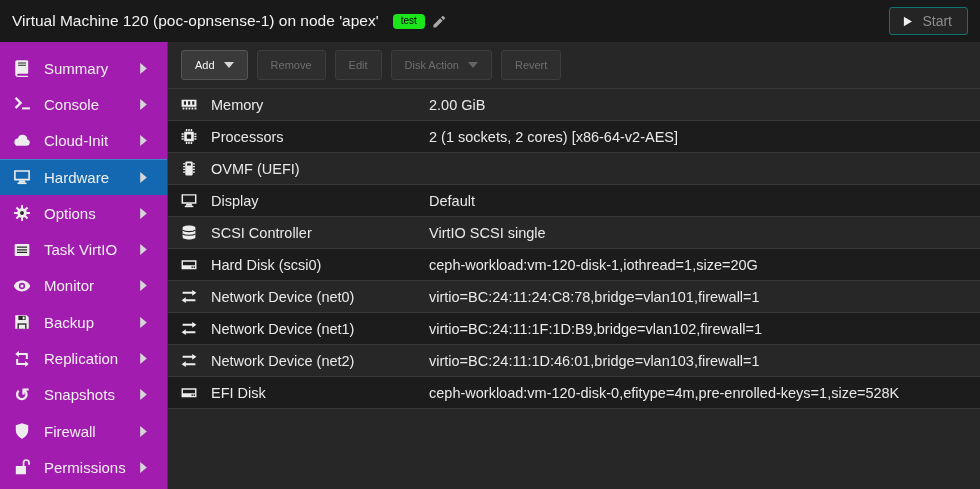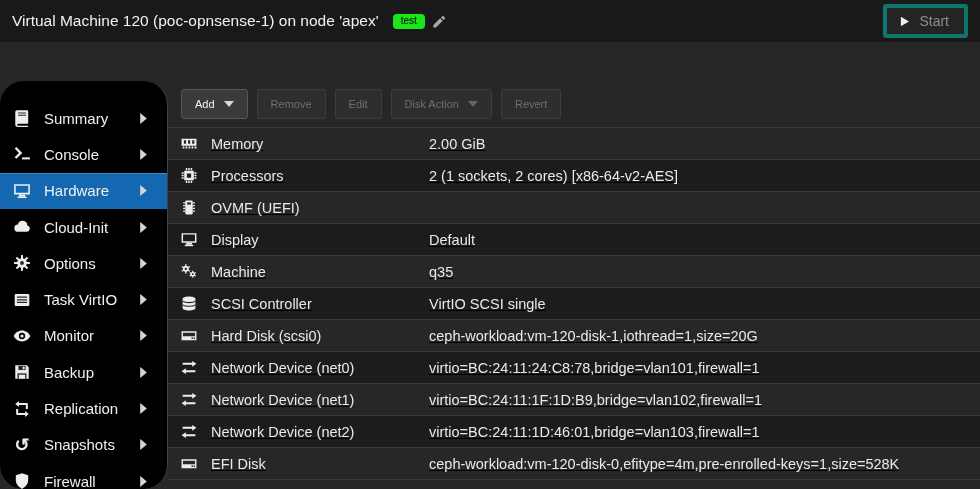--- a/index.html
+++ b/index.html
@@ -1,57 +1,57 @@
 <!DOCTYPE html>
 <html style="--tag-green: #1be51b; --selected-blue: #1368b1;"><head>
 <meta charset="utf-8">
 <style>
   * { margin:0; padding:0; box-sizing:border-box; }
   html,body { width:980px; height:489px; overflow:hidden; }
   body { background:#272727; font-family:"Liberation Sans",sans-serif; }
-  .app { width:980px; height:489px; display:flex; flex-direction:column;gap:39px; }
+  .app { width:980px; height:489px; display:flex; flex-direction:column; }
 
   
   .hdr { height:42px; flex:none; background:#191919; display:flex; align-items:center; padding:0 12px; }
   .hdr-title { color:#f2f2f2; font-size:15.5px; }
   .vm-tag { margin-left:14px; background:var(--tag-green,#1be51b); color:#000; font-size:10px;
             padding:2.5px 8px; border-radius:4px; line-height:1; }
   .tag-pencil { margin-left:7px; display:flex; cursor:pointer; }
   .tag-pencil svg { fill:#a8a8a8; }
   .hdr-spacer { flex:1; }
-  .start-btn { display:flex; align-items:center; gap:8px; background:#242424; border:4px solid #0f766e;
+  .start-btn { display:flex; align-items:center; gap:8px; background:#242424; border:1px solid #0f766e;
                border-radius:3px; color:#8d8d8d; font-size:14px; padding:5px 15px 5px 11px; cursor:pointer; }
   .start-btn svg { fill:#7e7e7e; }
 
   
   .bdy { flex:1; display:flex; min-height:0; }
 
   
-  .sidebar { width:168px; flex:none; background:#000000; border-right:1px solid #414141; padding-top:19px;border-radius:24px; }
+  .sidebar { width:168px; flex:none; background:#a21caf; border-right:1px solid #414141; padding-top:8px; }
   .side-item { height:36.3px; display:flex; align-items:center; gap:13px; padding:0 8px 0 13px;
                color:#f0f0f0; font-size:15px; cursor:pointer; }
   .side-item.selected { background:var(--selected-blue,#1368b1); box-shadow:inset 0 1px 0 #3e86c6; }
   .icon { display:inline-flex; align-items:center; justify-content:center; }
   .side-item .icon { width:18px; height:18px; flex:none; }
   .icon svg { fill:#ededed; width:100%; height:100%; }
   .side-caret { margin-left:auto; margin-right:12px; display:flex; }
   .side-caret svg { fill:#d6d6d6; width:7px; height:11px; }
   .uicon { color:#ededed; font-size:18px; line-height:1; font-weight:bold; }
 
   
   .main { flex:1; display:flex; flex-direction:column; min-width:0; background:#272727; }
   .toolbar { height:46px; flex:none; display:flex; align-items:center; gap:9px; padding-left:13px; }
   .tbtn { height:30px; display:flex; align-items:center; gap:9px; padding:0 13px; background:#2e2e2e;
           border:1px solid #3d3d3d; border-radius:3px; font-size:11px; color:#6f6f6f;
           font-family:"Liberation Sans",sans-serif; cursor:default; }
   .tbtn.enabled { background:#3a3a3a; border-color:#565656; color:#f5f5f5; cursor:pointer; }
   .tcaret svg { display:block; fill:currentColor; opacity:.85; }
 
   
-  .rows { border-top:1px solid #393939;text-decoration:underline; }
+  .rows { border-top:1px solid #393939; }
   .hw-row { height:32px; display:flex; align-items:center; border-bottom:1px solid #393939;
             font-size:14.5px; color:#e9e9e9; cursor:pointer; }
   .hw-row:nth-child(even) { background:#1c1c1c; }
   .hw-icon { width:18px; height:17px; flex:none; margin:0 13px 0 12px; }
   .hw-label { width:218px; flex:none; white-space:nowrap; }
   .hw-value { flex:1; white-space:nowrap; overflow:hidden; }
 </style>
 </head>
 <body>
 
@@ -100,42 +100,42 @@
               <rect x="8" y="11" width="7" height="1.8"></rect>
             </svg>
           </span>
     <span class="lbl">Console</span>
     <span class="side-caret" hidden="">
       <svg viewBox="0 0 6 10">
               <path d="M0 0l6 5-6 5z"></path>
             </svg>
     </span>
   </div>
+        <div class="side-item">
+    <span class="icon">
+            <svg viewBox="0 0 16 16">
+              <path d="M12.7 6.6a4.2 4.2 0 0 0-8.3-.9A3.3 3.3 0 0 0 4.6 12.3h7.8a2.9 2.9 0 0 0 .3-5.7z"></path>
+            </svg>
+          </span>
+    <span class="lbl">Cloud-Init</span>
+    <span class="side-caret" hidden="">
+      <svg viewBox="0 0 6 10">
+              <path d="M0 0l6 5-6 5z"></path>
+            </svg>
+    </span>
+  </div>
         <div class="side-item selected">
     <span class="icon">
             <svg viewBox="0 0 16 16">
               <path fill-rule="evenodd" d="M1 2h14v9H1zm1.4 1.4v6.2h11.2V3.4z"></path>
               <path d="M5.5 11h5l.6 2H4.9z"></path>
               <rect x="4" y="13" width="8" height="1.3"></rect>
             </svg>
           </span>
     <span class="lbl">Hardware</span>
-    <span class="side-caret" hidden="">
-      <svg viewBox="0 0 6 10">
-              <path d="M0 0l6 5-6 5z"></path>
-            </svg>
-    </span>
-  </div>
-        <div class="side-item">
-    <span class="icon">
-            <svg viewBox="0 0 16 16">
-              <path d="M12.7 6.6a4.2 4.2 0 0 0-8.3-.9A3.3 3.3 0 0 0 4.6 12.3h7.8a2.9 2.9 0 0 0 .3-5.7z"></path>
-            </svg>
-          </span>
-    <span class="lbl">Cloud-Init</span>
     <span class="side-caret" hidden="">
       <svg viewBox="0 0 6 10">
               <path d="M0 0l6 5-6 5z"></path>
             </svg>
     </span>
   </div>
         <div class="side-item">
     <span class="icon">
             <svg viewBox="0 0 16 16">
               <rect x="7.1" y="1" width="1.8" height="14"></rect>
@@ -319,38 +319,20 @@
                 <path d="M5.5 11h5l.6 2H4.9z"></path>
                 <rect x="4" y="13" width="8" height="1.3"></rect>
               </svg>
             </span>
     <span class="hw-label">Display</span>
     <span class="hw-value">Default</span>
   </div>
           <div class="hw-row">
     <span class="hw-icon icon">
               <svg viewBox="0 0 16 16">
-                <rect x="4.4" y="1" width="1.2" height="9"></rect>
-                <rect x="4.4" y="1" width="1.2" height="9" transform="rotate(60 5 5.5)"></rect>
-                <rect x="4.4" y="1" width="1.2" height="9" transform="rotate(120 5 5.5)"></rect>
-                <circle cx="5" cy="5.5" r="2.8"></circle>
-                <circle cx="5" cy="5.5" r="1.1" fill="#222"></circle>
-                <rect x="10.9" y="7.3" width="1.2" height="6.4"></rect>
-                <rect x="10.9" y="7.3" width="1.2" height="6.4" transform="rotate(60 11.5 10.5)"></rect>
-                <rect x="10.9" y="7.3" width="1.2" height="6.4" transform="rotate(120 11.5 10.5)"></rect>
-                <circle cx="11.5" cy="10.5" r="2.1"></circle>
-                <circle cx="11.5" cy="10.5" r=".8" fill="#222"></circle>
-              </svg>
-            </span>
-    <span class="hw-label">Machine</span>
-    <span class="hw-value">q35</span>
-  </div>
-          <div class="hw-row">
-    <span class="hw-icon icon">
-              <svg viewBox="0 0 16 16">
                 <path d="M8 1.5c-3.3 0-6 .9-6 2.1v8.8c0 1.2 2.7 2.1 6 2.1s6-.9 6-2.1V3.6c0-1.2-2.7-2.1-6-2.1z"></path>
                 <path d="M2 5.8c1 .8 3.3 1.3 6 1.3s5-.5 6-1.3M2 9.3c1 .8 3.3 1.3 6 1.3s5-.5 6-1.3" stroke="#222" stroke-width="1.1" fill="none"></path>
               </svg>
             </span>
     <span class="hw-label">SCSI Controller</span>
     <span class="hw-value">VirtIO SCSI single</span>
   </div>
           <div class="hw-row">
     <span class="hw-icon icon">
               <svg viewBox="0 0 16 16">

